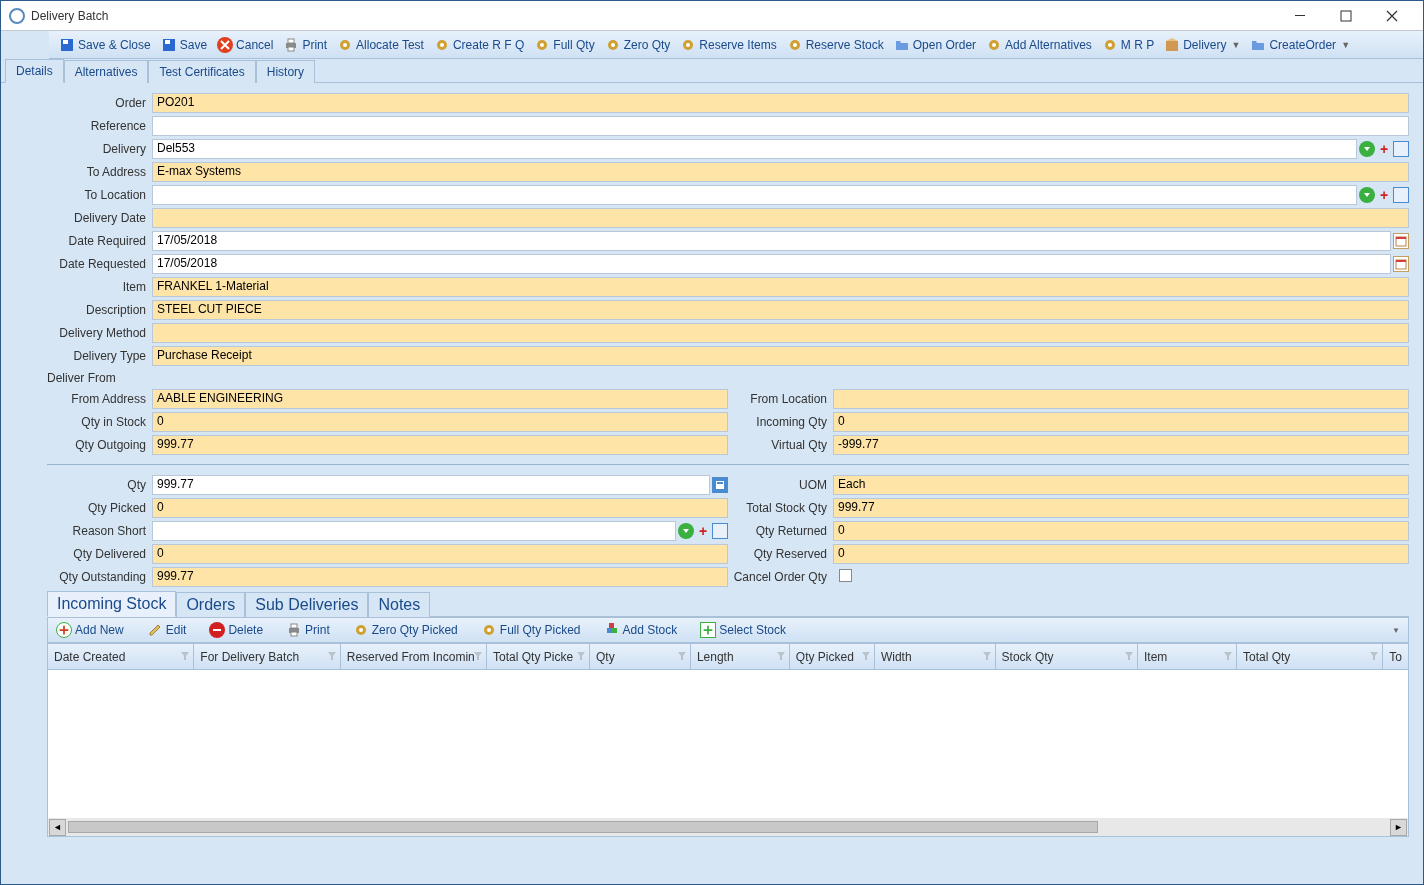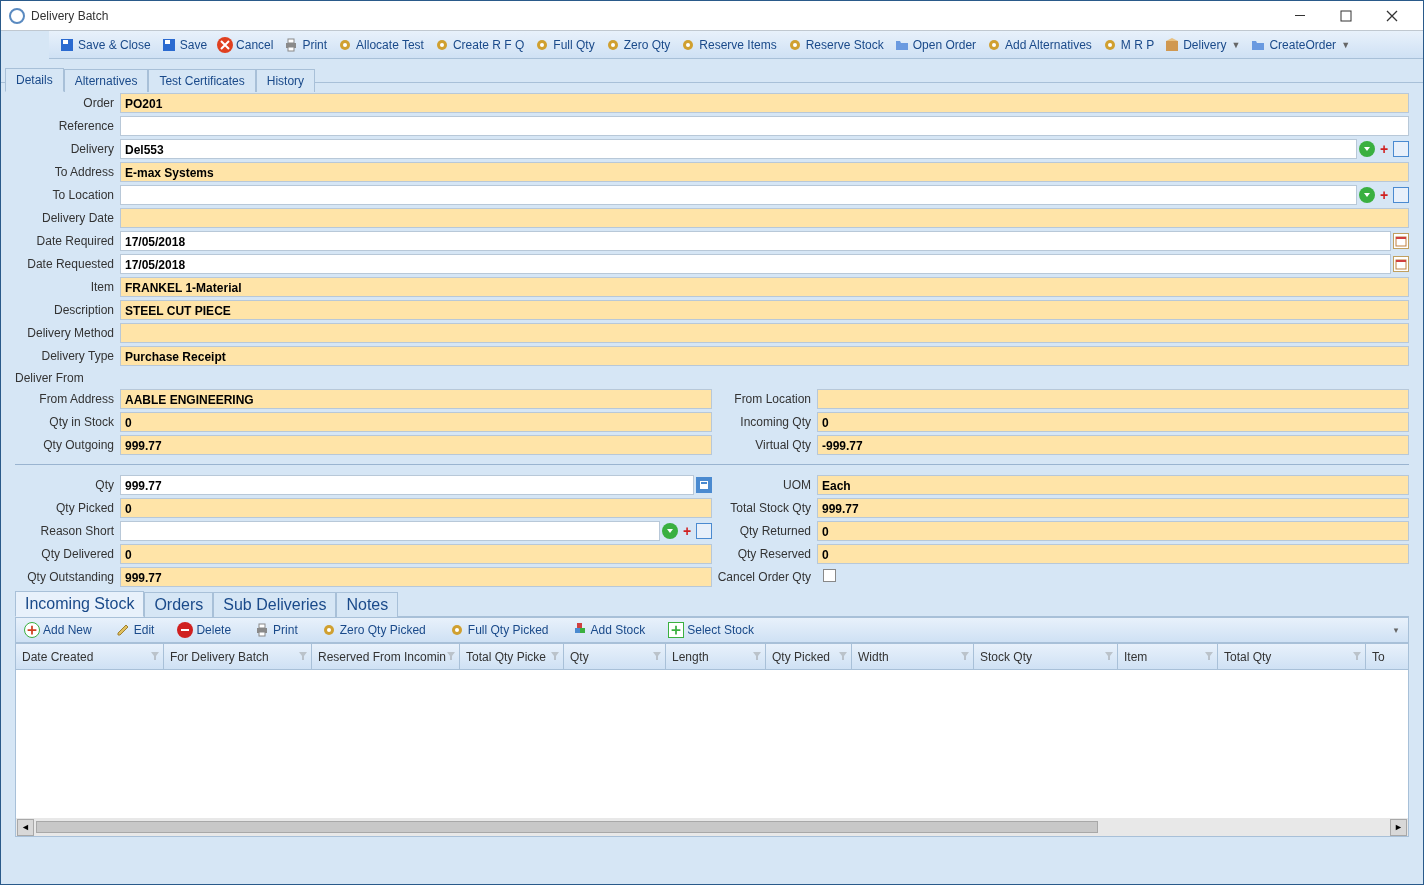--- a/index.html
+++ b/index.html
@@ -17,28 +17,28 @@
 .save-icon svg { fill: #2a6ad0; }
 .cancel-icon { background: #e04020; border-radius: 50%; }
 .cancel-icon svg { fill: #fff; }
 .print-icon svg { fill: #8a8a8a; }
 .gear-icon svg { fill: #d0a030; }
 .box-icon svg { fill: #d09850; }
 .folder-icon svg { fill: #6a9ae0; }
 .drop-arrow { font-size: 9px; margin-left: 2px; color: #666; }
 
 .tabs { height: 24px; display: flex; align-items: flex-end; padding: 0 4px; background: #d6e6f5; border-bottom: 1px solid #a8c0d8; }
-.tab { padding: 4px 10px; background: #d6e6f5; border: 1px solid #a8c0d8; border-bottom: none; margin-right: 0; cursor: pointer; color: #1a4a8a; position: relative; top: 10px; }
+.tab { padding: 4px 10px; background: #d6e6f5; border: 1px solid #a8c0d8; border-bottom: none; margin-right: 0; cursor: pointer; color: #1a4a8a; position: relative; top: 1px; }
 .tab.active { background: #d6e6f5; border-bottom: 1px solid #d6e6f5; z-index: 1; }
 
 .content { flex: 1; overflow: auto; padding: 8px 14px 4px 14px; }
-.form-section { display: flex; flex-direction: column; }
+.form-section { display: flex; flex-direction: column; margin-left: 32px; }
 .form-row { display: flex; align-items: center; min-height: 23px; margin-bottom: 0; }
 .form-label { width: 105px; text-align: right; padding-right: 6px; color: #333; font-size: 12px; }
-.form-field { flex: 1; height: 20px; background: #ffe4a8; border: 1px solid #b8c8d8; padding: 1px 4px; display: flex; align-items: flex-end; overflow: hidden; font-weight: bold; }
+.form-field { flex: 1; height: 20px; background: #ffe4a8; border: 1px solid #b8c8d8; padding: 1px 4px; display: flex; align-items: flex-start; overflow: hidden; }
 .form-field.white { background: #fff; }
 .field-icons { display: flex; gap: 1px; margin-left: 2px; }
 .mini-icon { width: 16px; height: 16px; display: inline-flex; align-items: center; justify-content: center; cursor: pointer; }
 .green-down { background: #3ab040; border-radius: 50%; }
 .red-plus { color: #d02020; font-weight: bold; font-size: 14px; }
 .blue-box { border: 1px solid #4a8ad0; background: #e8f0fa; }
 .cal-icon { background: #fff; border: 1px solid #c0a060; }
 .calc-icon { background: #4a8ad0; }
 
 .two-col { display: flex; }

